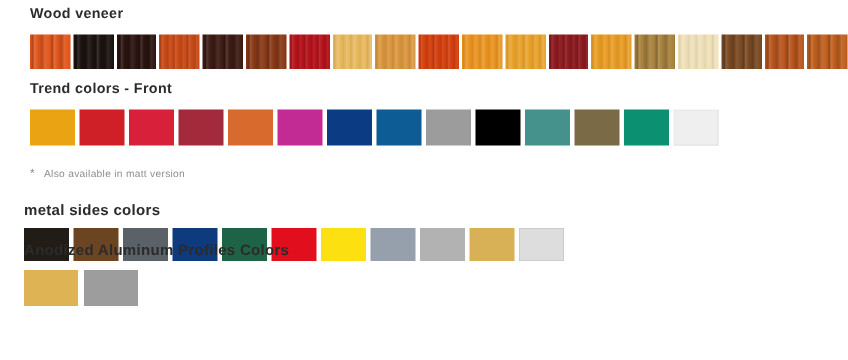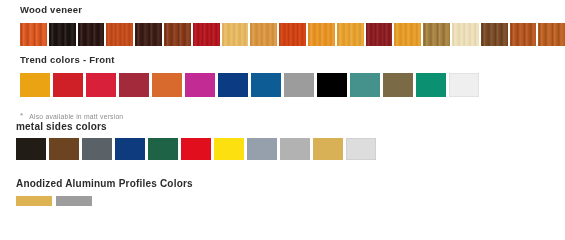--- a/index.html
+++ b/index.html
@@ -204,37 +204,37 @@
         <div class="swatch" style="width: 30px; height: 24px; background-color: rgb(11, 144, 114);"></div>
         <div class="swatch bordered" style="width: 30px; height: 24px; background-color: rgb(239, 239, 239);"></div>
       </div>
   </div>
 
   <div class="section" style="top:112px;">
     <div class="note">
       <span class="star">*</span>
       <span>Also available in matt version</span>
     </div>
-    <div class="heading-lower" style="margin-top:0;">metal sides colors</div>
+    <div class="heading-lower" style="margin-top:14px;">metal sides colors</div>
     <div class="swatch-row" id="row-metal-sides-colors" style="margin-top: 6px; padding-left: 16px; gap: 3px;">
         <div class="swatch" style="width: 30px; height: 22px; background-color: rgb(34, 28, 22);"></div>
         <div class="swatch" style="width: 30px; height: 22px; background-color: rgb(107, 69, 33);"></div>
         <div class="swatch" style="width: 30px; height: 22px; background-color: rgb(90, 97, 103);"></div>
         <div class="swatch" style="width: 30px; height: 22px; background-color: rgb(14, 58, 126);"></div>
         <div class="swatch" style="width: 30px; height: 22px; background-color: rgb(31, 99, 70);"></div>
         <div class="swatch" style="width: 30px; height: 22px; background-color: rgb(225, 14, 30);"></div>
         <div class="swatch" style="width: 30px; height: 22px; background-color: rgb(252, 224, 16);"></div>
         <div class="swatch" style="width: 30px; height: 22px; background-color: rgb(149, 160, 172);"></div>
         <div class="swatch" style="width: 30px; height: 22px; background-color: rgb(178, 178, 178);"></div>
         <div class="swatch" style="width: 30px; height: 22px; background-color: rgb(216, 176, 85);"></div>
         <div class="swatch bordered" style="width: 30px; height: 22px; background-color: rgb(221, 221, 221);"></div>
       </div>
   </div>
 
-  <div class="section" style="top:162px;margin-top:16px;">
+  <div class="section" style="top:162px;">
     <div class="heading-lower">Anodized Aluminum Profiles Colors</div>
     <div class="swatch-row" id="row-anodized-aluminum-profiles-colors" style="margin-top: 7px; padding-left: 16px; gap: 4px;">
         <div class="swatch" style="width: 36px; height: 24px; background-color: rgb(221, 179, 84);"></div>
         <div class="swatch" style="width: 36px; height: 24px; background-color: rgb(157, 157, 157);"></div>
       </div>
   </div>
 
 </div>
 
 </body></html>

